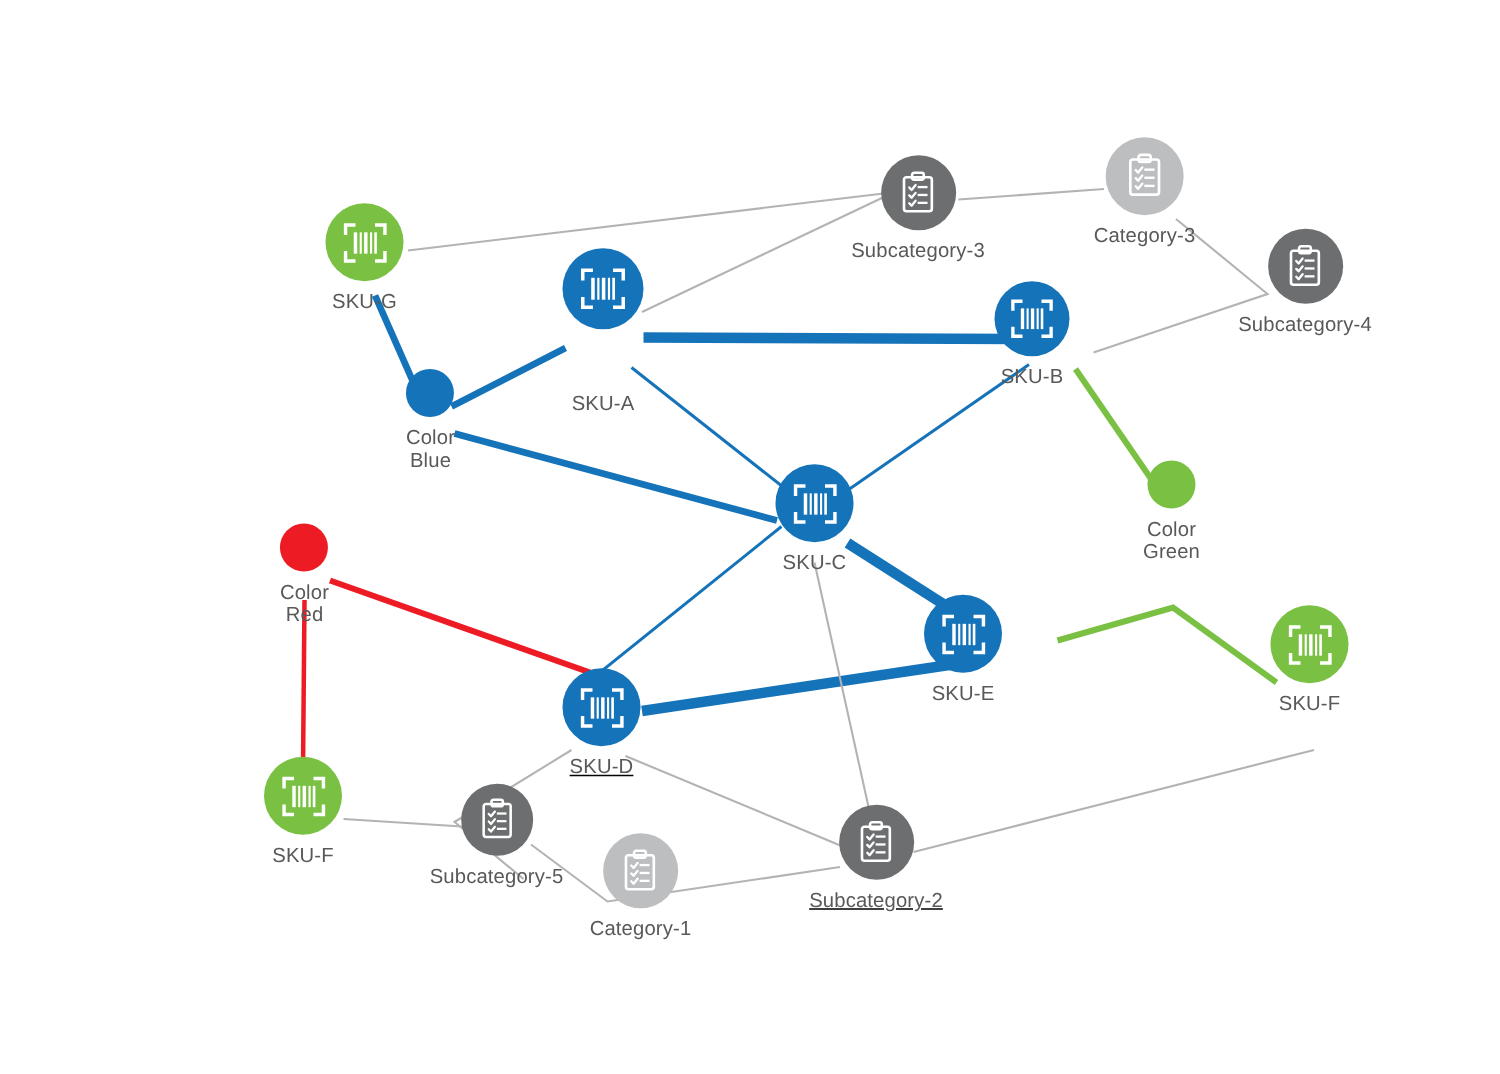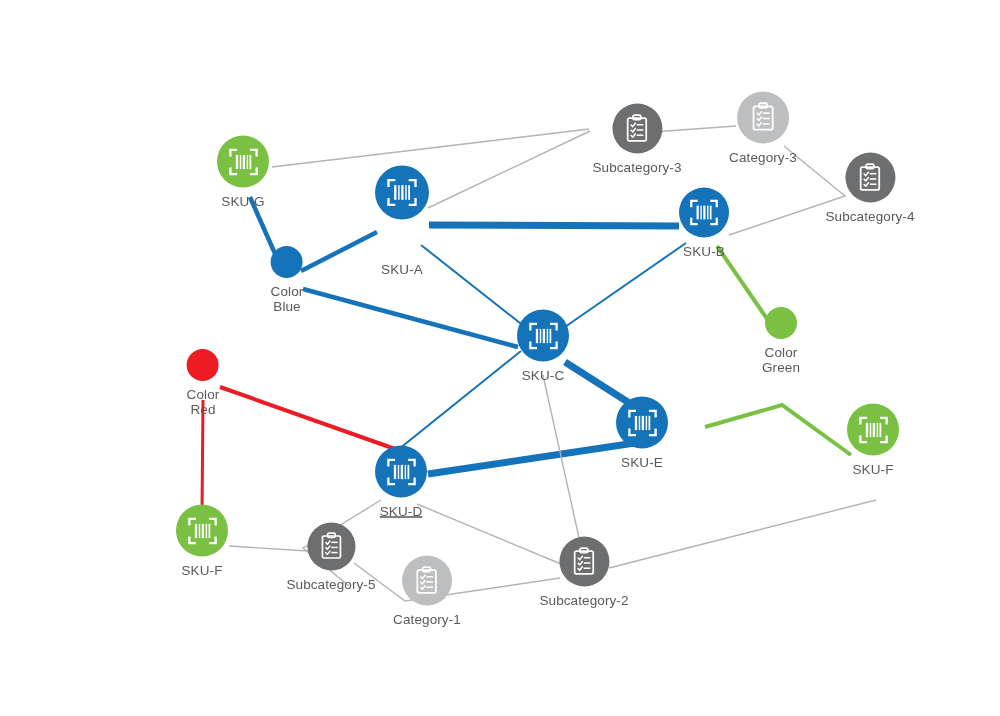--- a/index.html
+++ b/index.html
@@ -121,21 +121,21 @@
                 <rect x="12.6" y="9.5" width="1.3" height="13"></rect>
                 <rect x="15.3" y="9.5" width="2.1" height="13"></rect>
                 <rect x="18.9" y="9.5" width="1.3" height="13"></rect>
                 <rect x="21.5" y="9.5" width="1.6" height="13"></rect>
               </g>
             </svg>
           </span>
         </div>
         <div class="node-label">SKU-A</div>
       </div>
-      <div class="node" style="left: 704px; top: 223px; justify-content: center;">
+      <div class="node" style="left: 688px; top: 223px; justify-content: center;">
         <div class="node-circle" style="width: 50px; height: 50px; background: rgb(21, 115, 185);">
           <span class="node-icon">
             <svg width="34" height="34" viewBox="0 0 32 32">
               <g fill="none" stroke="#ffffff" stroke-width="2.1" stroke-linecap="square">
                 <path d="M4 10 V5 H9"></path>
                 <path d="M23 5 H28 V10"></path>
                 <path d="M28 22 V27 H23"></path>
                 <path d="M9 27 H4 V22"></path>
               </g>
               <g fill="#ffffff">
@@ -268,21 +268,21 @@
       <div class="node" style="left: 781px; top: 341px;">
         <div class="node-circle" style="width: 32px; height: 32px; background: rgb(122, 193, 67);"></div>
         <div class="node-label">Color
 Green</div>
       </div>
       <div class="node" style="left: 203px; top: 383px;">
         <div class="node-circle" style="width: 32px; height: 32px; background: rgb(237, 28, 36);"></div>
         <div class="node-label">Color
 Red</div>
       </div>
-      <div class="node" style="left: 612px; top: 139px; margin-left: 25px;">
+      <div class="node" style="left: 612px; top: 139px;">
         <div class="node-circle" style="width: 50px; height: 50px; background: rgb(109, 110, 112);">
           <span class="node-icon">
             <svg width="33" height="33" viewBox="0 0 32 32">
               <g fill="none" stroke="#ffffff" stroke-width="1.7">
                 <rect x="7" y="5.5" width="18" height="22" rx="1.6"></rect>
                 <rect x="12.2" y="2.6" width="7.6" height="4.4" rx="1.4"></rect>
               </g>
               <g fill="none" stroke="#ffffff" stroke-width="1.5" stroke-linecap="round" stroke-linejoin="round">
                 <path d="M10.4 12.1 l1.5 1.6 l2.6 -3.2"></path>
                 <path d="M10.4 17.2 l1.5 1.6 l2.6 -3.2"></path>
@@ -383,21 +383,21 @@
               <g fill="#ffffff">
                 <rect x="15.8" y="11.1" width="6.4" height="1.5"></rect>
                 <rect x="15.8" y="16.2" width="6.4" height="1.5"></rect>
                 <rect x="15.8" y="21.3" width="6.4" height="1.5"></rect>
               </g>
             </svg>
           </span>
         </div>
         <div class="node-label">Category-1</div>
       </div>
-      <div class="node" style="left: 584px; top: 572px;">
+      <div class="node" style="left: 584px; top: 572px; text-decoration: underline;">
         <div class="node-circle" style="width: 50px; height: 50px; background: rgb(109, 110, 112);">
           <span class="node-icon">
             <svg width="33" height="33" viewBox="0 0 32 32">
               <g fill="none" stroke="#ffffff" stroke-width="1.7">
                 <rect x="7" y="5.5" width="18" height="22" rx="1.6"></rect>
                 <rect x="12.2" y="2.6" width="7.6" height="4.4" rx="1.4"></rect>
               </g>
               <g fill="none" stroke="#ffffff" stroke-width="1.5" stroke-linecap="round" stroke-linejoin="round">
                 <path d="M10.4 12.1 l1.5 1.6 l2.6 -3.2"></path>
                 <path d="M10.4 17.2 l1.5 1.6 l2.6 -3.2"></path>

